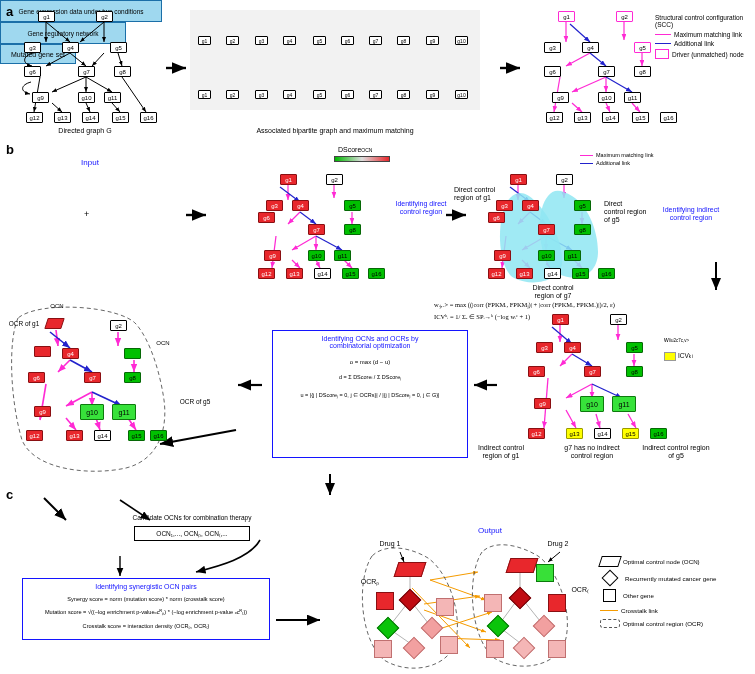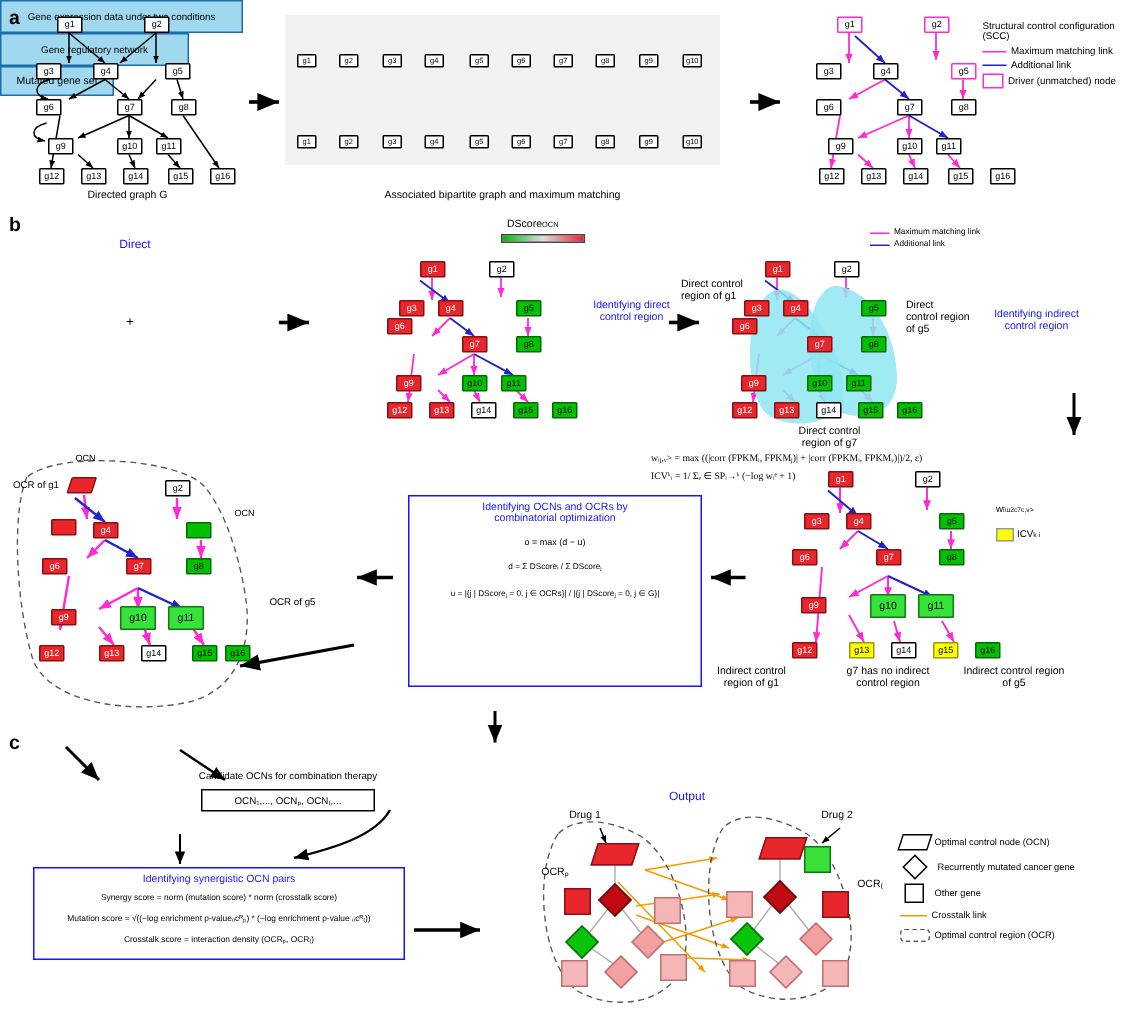--- a/index.html
+++ b/index.html
@@ -200,21 +200,21 @@
     <div class="lg-row">
       <span style="display:inline-block;width:16px;height:0;border-top:1.3px solid #2222cc;"></span>
       <span>Additional link</span>
     </div>
     <div class="lg-row">
       <span style="display:inline-block;width:12px;height:8px;border:1.3px solid #ff2ad4;"></span>
       <span>Driver (unmatched) node</span>
     </div>
   </div>
 
-  <div class="cap blue" style="left:20px;top:158px;width:140px;font-size:8px;">Direct</div>
+  <div class="cap blue" style="left:20px;top:158px;width:140px;font-size:8px;">Input</div>
   <div class="bluebox" style="left:8px;top:186px;width:160px;height:20px;">Gene expression data under two conditions</div>
   <div class="tinytxt" style="left:84px;top:209px;font-size:9px;">+</div>
   <div class="bluebox" style="left:26px;top:222px;width:124px;height:20px;">Gene regulatory network</div>
 
   <div class="tinytxt" style="left:338px;top:146px;font-size:7px;">
     <span>DScore</span><span style="font-size:5px;">OCN</span>
   </div>
   <div class="box" style="left:334px;top:156px;width:56px;height:6px;background:linear-gradient(90deg,#00b800,#dddddd,#e8272c);border:1px solid #444;"></div>
 
   <svg width="755" height="674">
@@ -463,21 +463,21 @@
   <div class="box" style="left:134px;top:526px;width:116px;height:15px;border:1px solid #000;display:flex;align-items:center;justify-content:center;font-size:6.5px;">OCN₁,..., OCNₚ, OCN₍,...</div>
   <div class="bluebox" style="left:266px;top:528px;width:74px;height:18px;font-size:7px;">Mutated gene set</div>
 
   <div class="formulabox" style="left:22px;top:578px;width:248px;height:62px;">
     <div class="ftitle" style="margin-top:4px;">Identifying synergistic OCN pairs</div>
     <div class="ftxt" style="margin-top:6px;font-size:5.6px;">Synergy score = norm (mutation score) * norm (crosstalk score)</div>
     <div class="ftxt" style="margin-top:6px;font-size:5.6px;">Mutation score = √((−log enrichment p-valueₒᴄᴿₚ) * (−log enrichment p-value ₒᴄᴿ₍))</div>
     <div class="ftxt" style="margin-top:6px;font-size:5.6px;">Crosstalk score = interaction density (OCRₚ, OCR₍)</div>
   </div>
 
-  <div class="cap blue" style="left:428px;top:526px;width:60px;font-size:8px;">Output</div>
+  <div class="cap blue" style="left:460px;top:526px;width:60px;font-size:8px;">Output</div>
   <div class="cap" style="left:370px;top:540px;width:40px;font-size:7px;">Drug 1</div>
   <div class="cap" style="left:538px;top:540px;width:40px;font-size:7px;">Drug 2</div>
   <div class="cap" style="left:356px;top:578px;width:28px;font-size:7px;">OCRₚ</div>
   <div class="cap" style="left:566px;top:586px;width:28px;font-size:7px;">OCR₍</div>
 
   <div style="position:absolute;left:396px;top:562px;width:26px;height:13px;background:#e8272c;transform:skewX(-18deg);border:1px solid #8a0f12;"></div>
   <div style="position:absolute;left:508px;top:558px;width:26px;height:13px;background:#e8272c;transform:skewX(-18deg);border:1px solid #8a0f12;"></div>
 
   <div style="position:absolute;left:402px;top:592px;width:14px;height:14px;background:#c00b12;transform:rotate(45deg);border:1px solid #6a0509;"></div>
   <div style="position:absolute;left:380px;top:620px;width:14px;height:14px;background:#0ac40a;transform:rotate(45deg);border:1px solid #067206;"></div>

